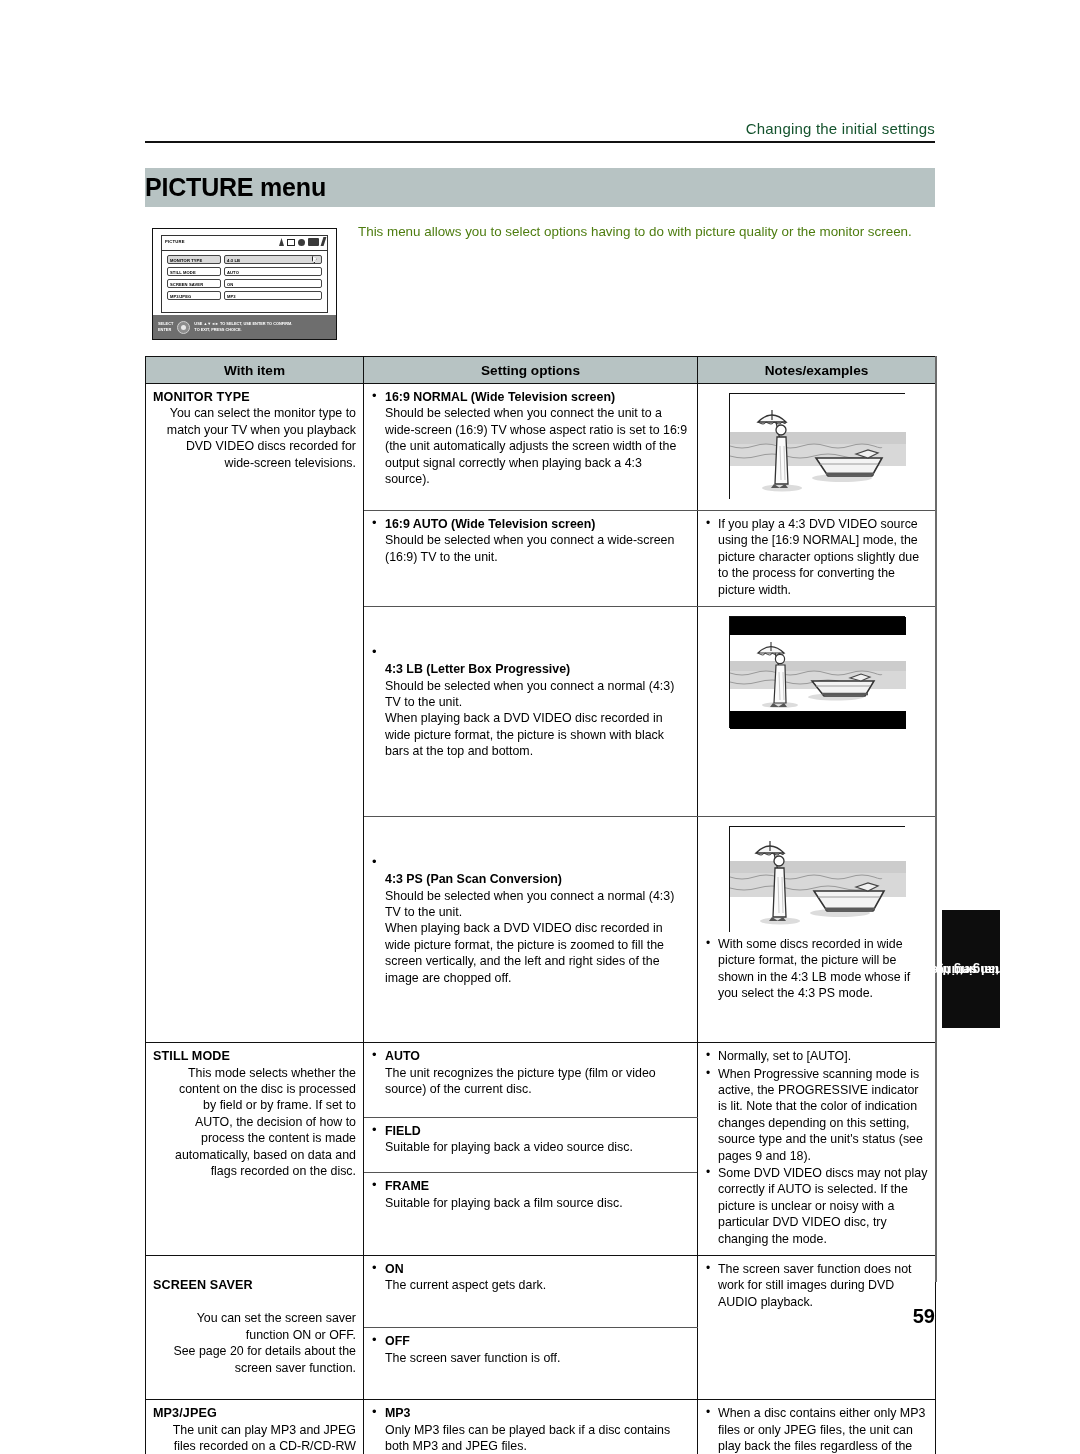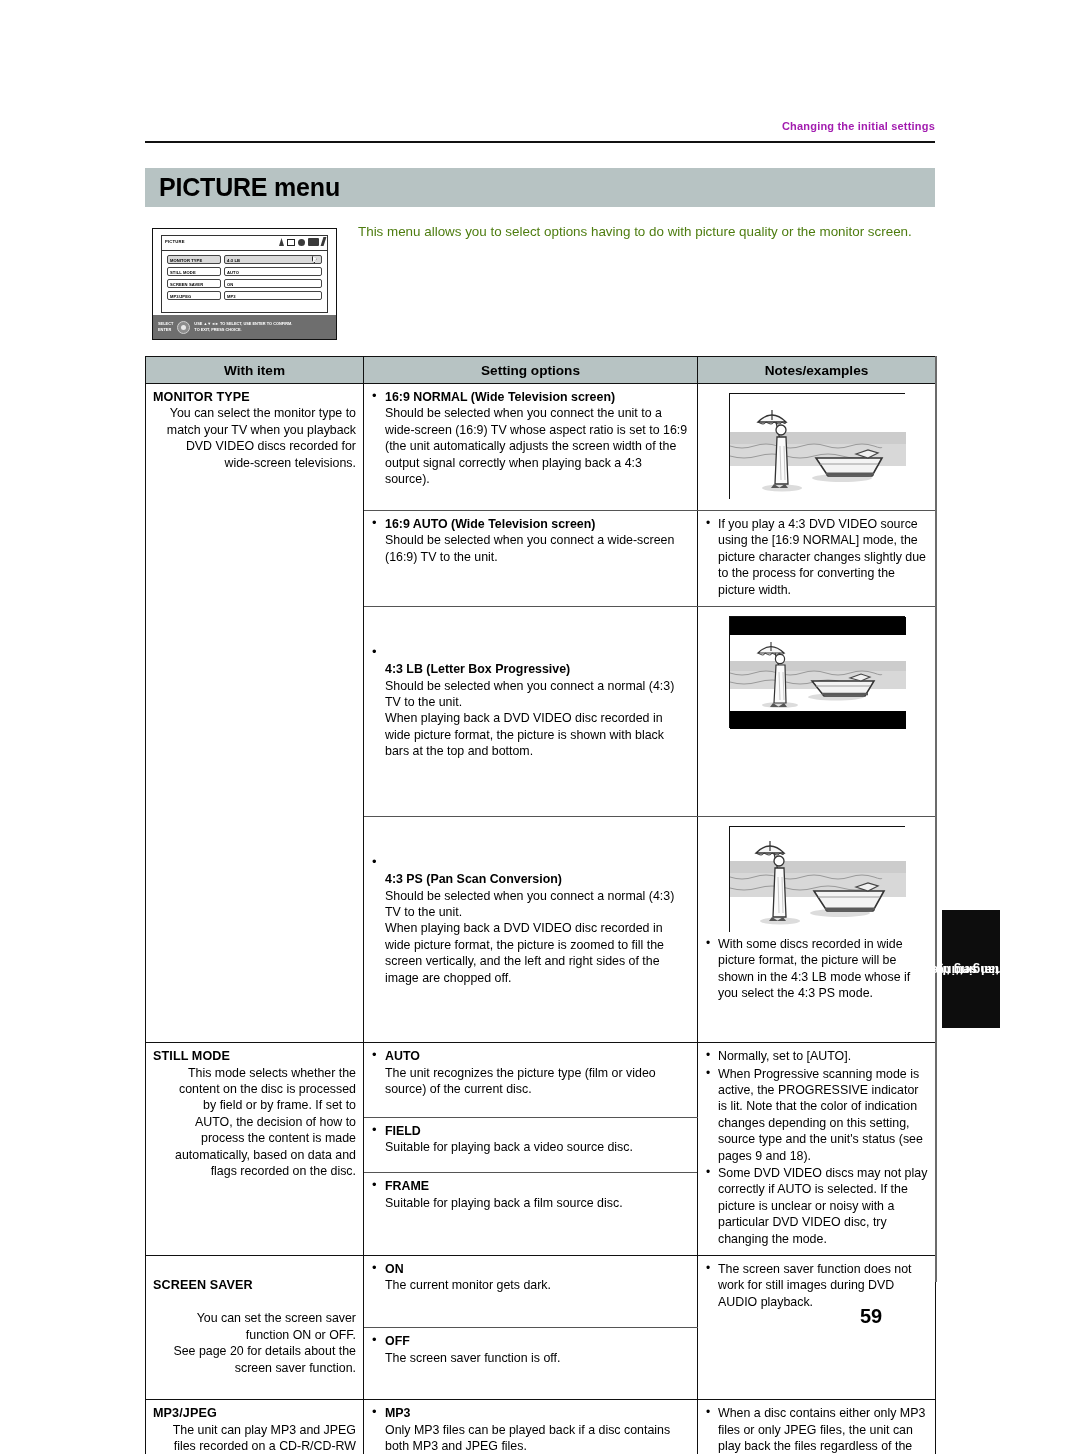--- a/index.html
+++ b/index.html
@@ -10,35 +10,35 @@
     font-family:"Liberation Sans", sans-serif;
     color:#000;
     position:relative;
     overflow:hidden;
   }
   .page { position:absolute; left:0; top:0; width:1080px; height:1454px; }
 
   
   .running-head {
     position:absolute; left:145px; top:120px; width:790px;
-    text-align:right; font-size:11px; letter-spacing:.2px; color:#a21caf;font-weight:bold;
+    text-align:right; font-size:15px; letter-spacing:.2px; color:#14532d;
   }
   .head-rule {
     position:absolute; left:145px; top:141px; width:790px; height:2px;
     background:#111;
   }
 
   
   .banner {
     position:absolute; left:145px; top:168px; width:790px; height:39px;
     background:#b7c3c3;
     display:flex; align-items:center;
   }
   .banner h1 {
-    margin:0; padding-left:14px;
+    margin:0; 
     font-size:25px; font-weight:bold; letter-spacing:-.2px;
     font-family:"Liberation Sans", sans-serif;
   }
 
   
   .intro {
     position:absolute; left:358px; top:222px; width:578px;
     font-size:13.4px; line-height:19px; color:#4d7c0f;
   }
 
@@ -168,21 +168,21 @@
     font-size:12.6px; font-weight:bold; line-height:15px; text-align:center;
   }
   .thumbrule {
     position:absolute; left:935px; top:356px; width:2px; height:926px;
     background:#6b6b6b;
   }
 
   
   .folio {
     position:absolute; left:860px; top:1305px; width:75px;
-    font-size:20px; font-weight:bold;
+    text-align:right; font-size:20px; font-weight:bold;
   }
 </style>
 </head>
 <body>
 
 <div class="page">
 
   <div class="running-head">Changing the initial settings</div>
   <div class="head-rule"></div>
 
@@ -299,21 +299,21 @@
         <td style="border-top:none;border-bottom:1.4px solid #555;">
           <ul class="opts">
             <li>
               <span class="opt-title">16:9 AUTO (Wide Television screen)</span>
               <span class="opt-desc">Should be selected when you connect a wide-screen (16:9) TV to the unit.</span>
             </li>
           </ul>
         </td>
         <td style="border-top:none;border-bottom:1.4px solid #555;">
           <ul class="notes">
-            <li>If you play a 4:3 DVD VIDEO source using the [16:9 NORMAL] mode, the picture character changes slightly due to the process for converting the picture width.</li>
+            <li>If you play a 4:3 DVD VIDEO source using the [16:9 NORMAL] mode, the picture character options slightly due to the process for converting the picture width.</li>
           </ul>
         </td>
       </tr>
 
       <tr>
         <td style="border-top:none;border-bottom:1.4px solid #555;white-space:pre-line;">
           <ul class="opts">
             <li>
               <span class="opt-title">4:3 LB (Letter Box Progressive)</span>
               <span class="opt-desc">Should be selected when you connect a normal (4:3) TV to the unit.
@@ -436,21 +436,21 @@
       <tr>
         <td rowspan="2" style="border-top:1.8px solid #111;border-bottom:1.8px solid #111;white-space:pre-line;">
           <div class="mi-title">SCREEN SAVER</div>
           <div class="mi-body">You can set the screen saver function ON or OFF.
 See page 20 for details about the screen saver function.</div>
         </td>
         <td style="border-top:1.8px solid #111;border-bottom:1.4px solid #555;">
           <ul class="opts">
             <li>
               <span class="opt-title">ON</span>
-              <span class="opt-desc">The current monitor gets dark.</span>
+              <span class="opt-desc">The current aspect gets dark.</span>
             </li>
           </ul>
         </td>
         <td rowspan="2" style="border-top:1.8px solid #111;border-bottom:1.8px solid #111;">
           <ul class="notes">
             <li>The screen saver function does not work for still images during DVD AUDIO playback.</li>
           </ul>
         </td>
       </tr>
       <tr>

